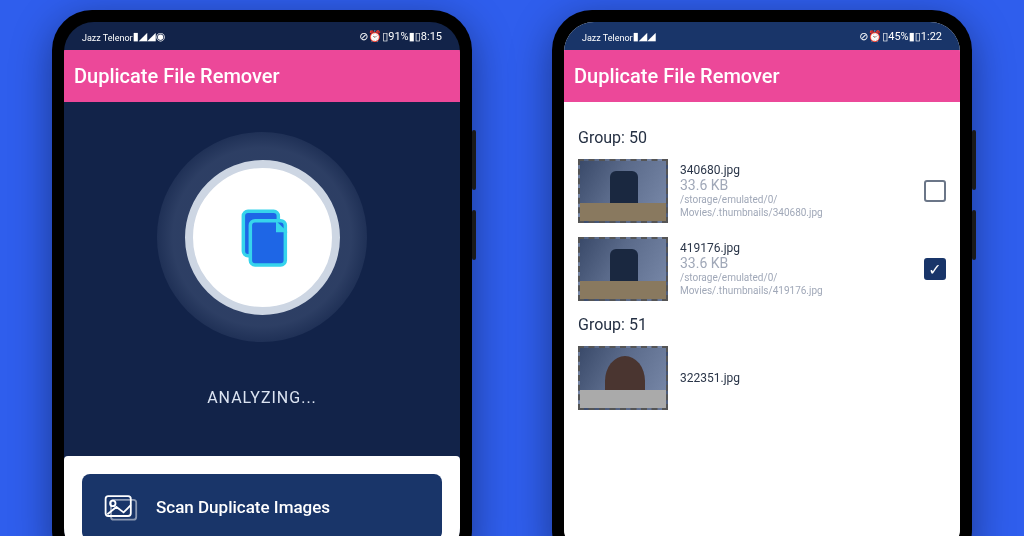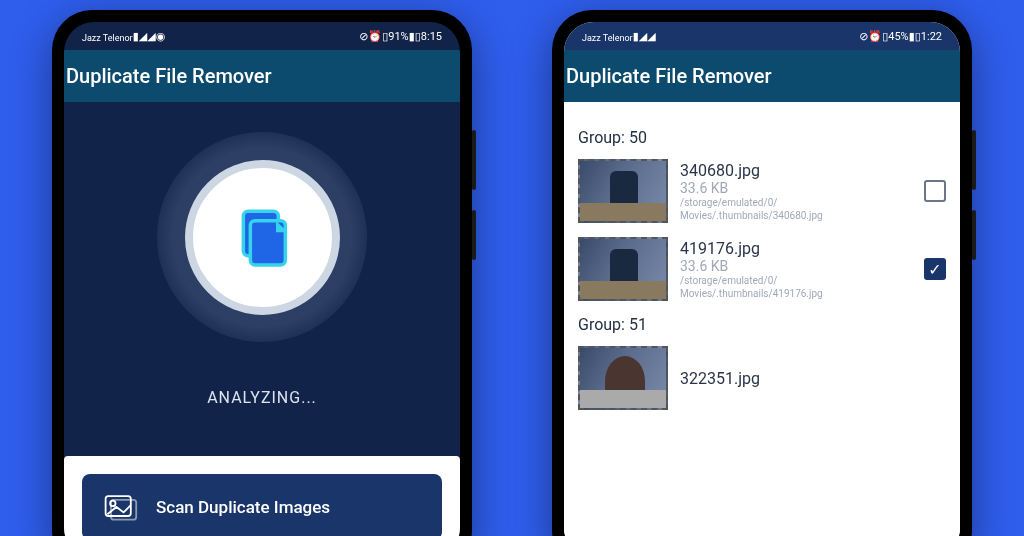--- a/index.html
+++ b/index.html
@@ -58,23 +58,23 @@
       align-items: center;
       padding: 0 18px;
       font-size: 11px;
       color: #fff;
     }
     .statusbar.light-bg { background: #193569; }
     .sb-left, .sb-right { display: flex; align-items: flex-end; }
     .carrier { font-size: 9px; line-height: 1; }
 
     .appbar {
-      background: #0c4a6e;
+      background: #ec4899;
       color: #fff;
-      padding: 14px 2px;
+      padding: 14px 10px;
       font-size: 20px;
       font-weight: 500;
     }
 
     
     .scan-area {
       display: flex;
       flex-direction: column;
       align-items: center;
       padding-top: 30px;
@@ -194,21 +194,21 @@
     }
     .thumb2::after {
       background: #aaa;
     }
     .file-info {
       flex: 1;
       min-width: 0;
     }
     .file-name {
       color: #2a3548;
-      font-size: 16px;
+      font-size: 12px;
       font-weight: 400;
     }
     .file-size {
       color: #a0a8b8;
       font-size: 14px;
     }
     .file-path {
       color: #a0a8b8;
       font-size: 10px;
       line-height: 1.3;

